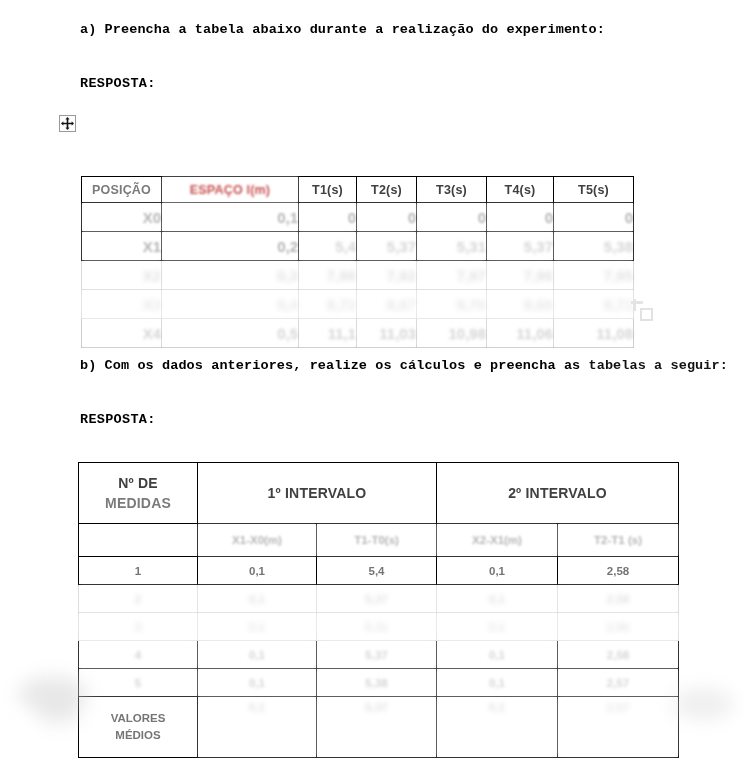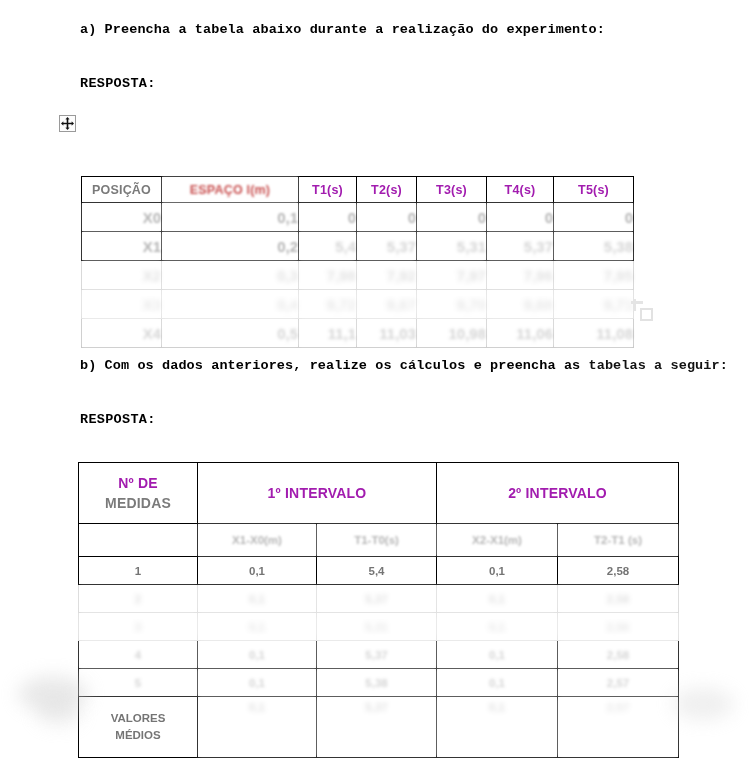--- a/index.html
+++ b/index.html
@@ -109,21 +109,21 @@
 
   .t2c0 { width: 119px; }
   .t2c1 { width: 119px; }
   .t2c2 { width: 120px; }
   .t2c3 { width: 121px; }
   .t2c4 { width: 121px; }
 
   .stack-line { display: block; line-height: 1.45; }
 
   
-  .ink      { color:#a21caf; }
+  .ink      { color:#404040; }
   .f1 { color:#3f3f3f; filter: blur(0.5px);  opacity:.72;text-align:center; }
   .f2 { color:#8a8a8a; filter: blur(0.9px);  opacity:.62; }
   .f3 { color:#b4b4b4; filter: blur(1.5px);  opacity:.55; }
   .f4 { color:#c8c8c8; filter: blur(2.1px);  opacity:.5;  }
   .f6 { color:#d2d2d2; filter: blur(2.4px);  opacity:.5;  }
 
   .hdr-fade { color:#5a5a5a; filter: blur(0.7px); opacity:.8; }
   .hdr-soft { color:#b91c1c; filter: blur(0.9px); opacity:.78; }
 
   

